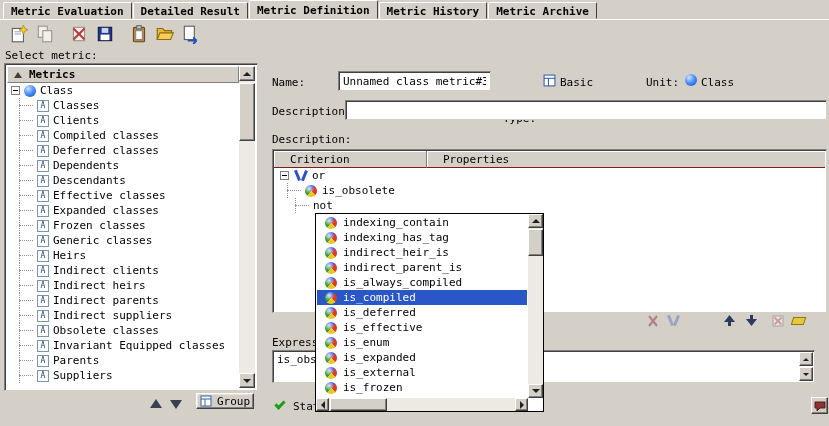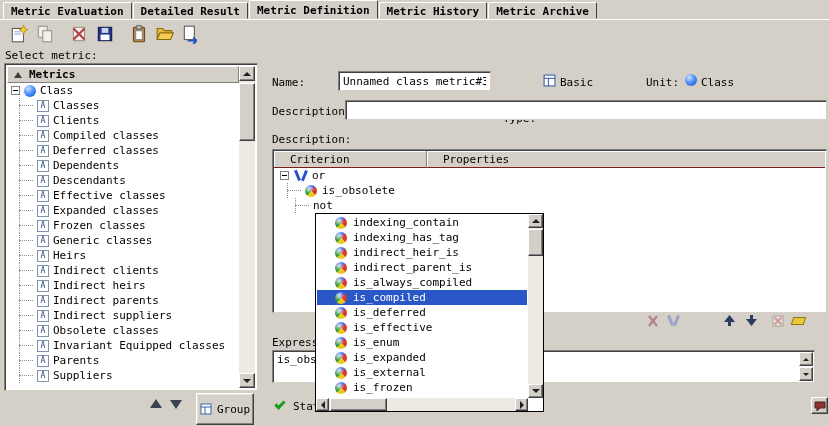--- a/index.html
+++ b/index.html
@@ -57,21 +57,21 @@
            box-shadow: inset -1px -1px 0 #808080; }
   .arr { width:0; height:0; }
   .arr.up    { border-left:4px solid transparent; border-right:4px solid transparent; border-bottom:4px solid #202020; }
   .arr.down  { border-left:4px solid transparent; border-right:4px solid transparent; border-top:4px solid #202020; }
   .arr.left  { border-top:4px solid transparent; border-bottom:4px solid transparent; border-right:4px solid #202020; }
   .arr.right { border-top:4px solid transparent; border-bottom:4px solid transparent; border-left:4px solid #202020; }
   .sort-up { width:0; height:0; border-left:4px solid transparent; border-right:4px solid transparent; border-bottom:6px solid #404040; }
   
   .tri-up   { position:absolute; width:0; height:0; border-left:6px solid transparent; border-right:6px solid transparent; border-bottom:9px solid #3a4252; }
   .tri-down { position:absolute; width:0; height:0; border-left:6px solid transparent; border-right:6px solid transparent; border-top:9px solid #3a4252; }
-  .group-btn { position:absolute; left:196px; top:393px; width:58px; height:32px; display:flex; align-items:center; justify-content:center; gap:5px;text-align:right; }
+  .group-btn { position:absolute; left:196px; top:393px; width:58px; height:16px; display:flex; align-items:center; justify-content:center; gap:5px;text-align:right; }
   
   .field { position:absolute; padding:2px 4px; font:inherit; color:#000; }
   input.field { outline:none; }
   
   .grid { position:absolute; left:272px; top:149px; width:555px; height:164px; background:#fff;
           border:1px solid; border-color:#808080 #d4d0c8 #d4d0c8 #808080; box-shadow: inset 1px 1px 0 #404040; }
   .grid-head { position:absolute; left:1px; top:1px; right:1px; height:17px; display:flex; }
   .gh { background:#d4d0c8; border-right:1px solid #808080; border-bottom:1px solid #7f1d1d;
         box-shadow: inset 1px 1px 0 #fff; padding:2px 16px; }
   .gh.c1 { width:153px; flex:none; }
@@ -81,21 +81,21 @@
   .vee { position:relative; width:13px; height:11px; flex:none; }
   .vee::before, .vee::after { content:""; position:absolute; top:0; width:2.5px; height:11px; background:#2a50d0; }
   .vee::before { left:2px;  transform:rotate(-22deg); }
   .vee::after  { right:2px; transform:rotate(22deg); }
   .vee.dim::before, .vee.dim::after { background:#97a4c6; }
   
   .mini { position:absolute; width:18px; height:17px; display:flex; align-items:center; justify-content:center; }
   
   .popup { position:absolute; left:315px; top:213px; width:229px; height:199px; background:#fff; border:1px solid #000; z-index:20; }
   .dd-list { position:absolute; left:1px; top:1px; right:16px; bottom:14px; overflow:hidden; }
-  .dd-row { height:15px; display:flex; align-items:center; gap:6px; padding-left:18px; white-space:nowrap; }
+  .dd-row { height:15px; display:flex; align-items:center; gap:6px; padding-left:8px; white-space:nowrap; }
   .dd-row.selected { background:var(--sel, #2a57c8); color:#fff; }
   
   .check { position:absolute; width:10px; height:6px; border-left:3px solid #18a018; border-bottom:3px solid #18a018; transform:rotate(-45deg); }
   .eraser { width:13px; height:8px; background:#e8c838; border:1px solid #8f7818; transform:skewX(-18deg); }
 </style>
 </head>
 <body>
 
 <div id="app">
 

